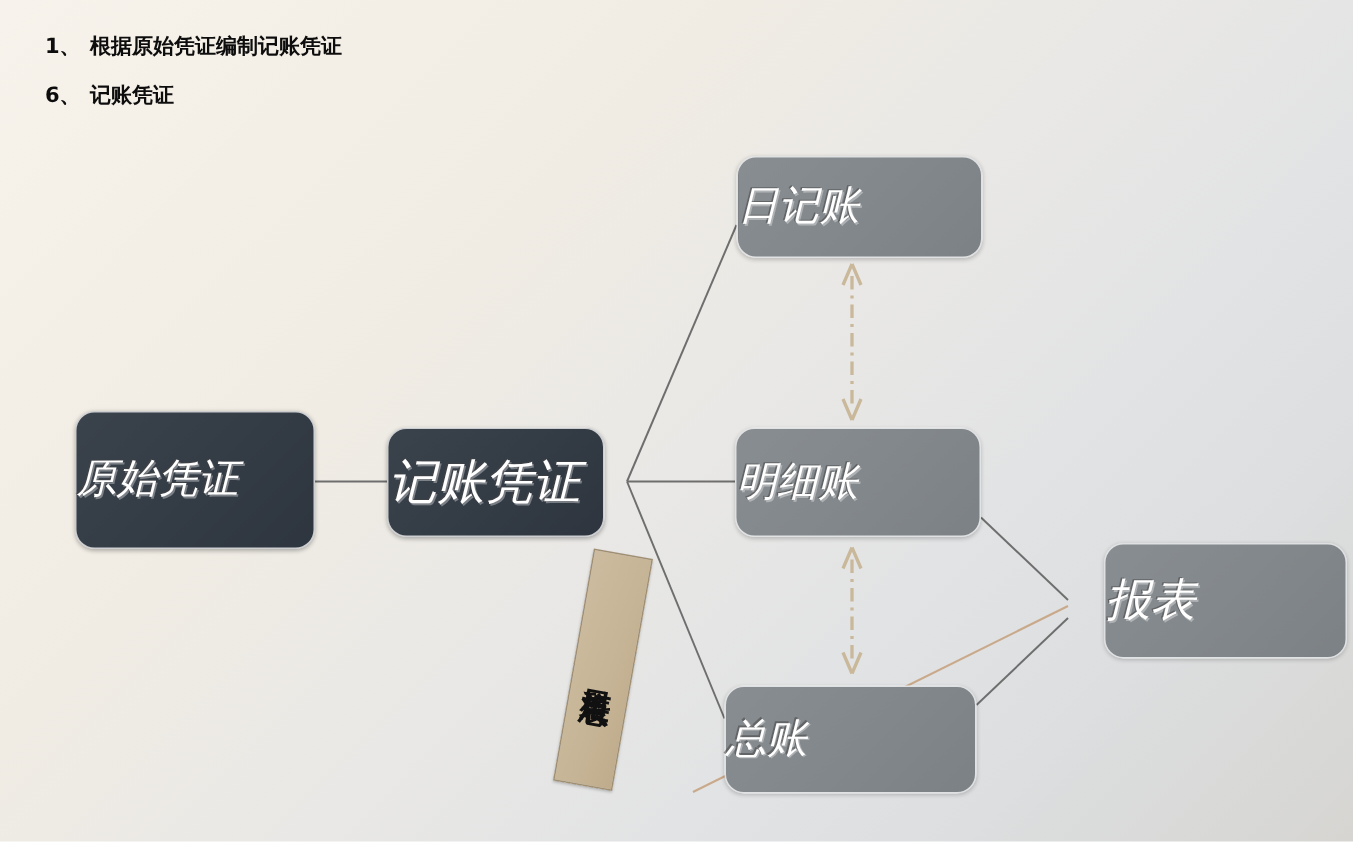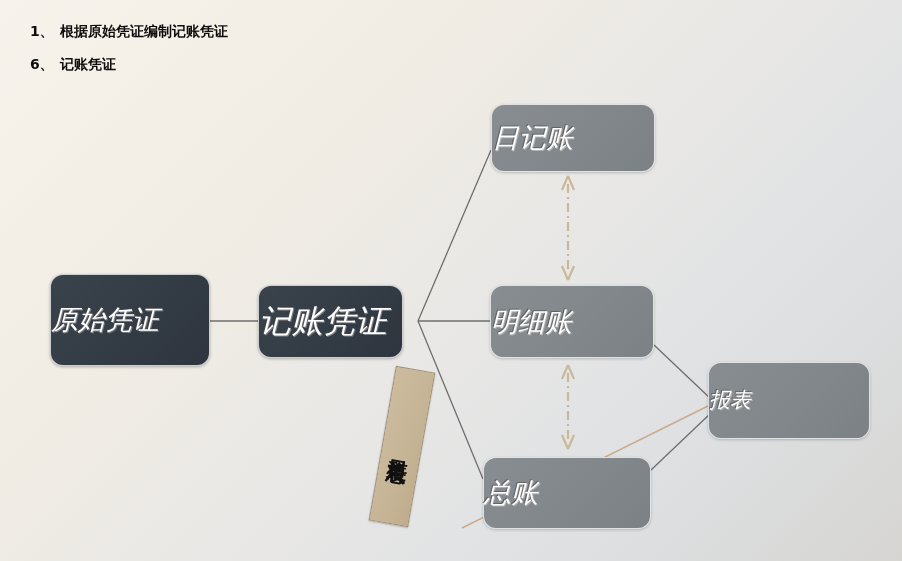--- a/index.html
+++ b/index.html
@@ -82,21 +82,21 @@
     background: #82878b;
     background: linear-gradient(135deg,#888d91 0%, #82878b 55%, #7c8185 100%);
     box-shadow: 0 1px 3px rgba(0,0,0,0.20);
   }
 
   #node-original  { left: 30px;  top: 274px; width: 160px; height: 92px;  font-size: 27px; margin-left: 20px; }
   #node-voucher   { left: 258px; top: 285px; width: 145px; height: 73px;  font-size: 32px; }
   #node-journal   { left: 491px; top: 104px; width: 164px; height: 68px;  font-size: 27px; }
   #node-subledger { left: 490px; top: 285px; width: 164px; height: 73px;  font-size: 27px; }
   #node-gledger   { left: 483px; top: 457px; width: 168px; height: 72px;  font-size: 27px; }
-  #node-report    { left: 708px; top: 362px; width: 162px; height: 77px;  font-size: 21px; }
+  #node-report    { left: 736px; top: 362px; width: 162px; height: 77px;  font-size: 30px; }
 
   
   #node-summary {
     position: absolute;
     left: 382px;
     top: 368px;
     width: 38px;
     height: 155px;
     background: #c9b79a;
     background: linear-gradient(100deg,#cdbb9f 0%, #c6b496 60%, #bfac8c 100%);

